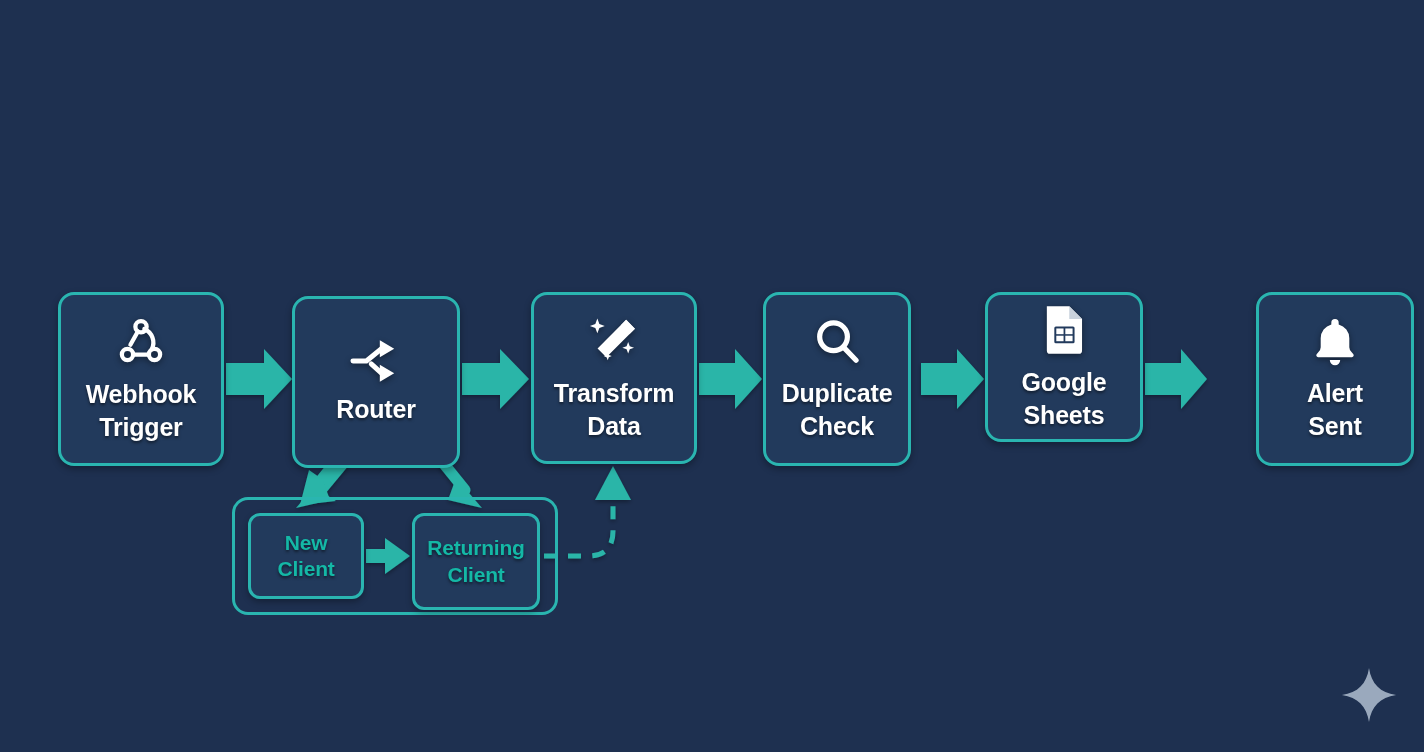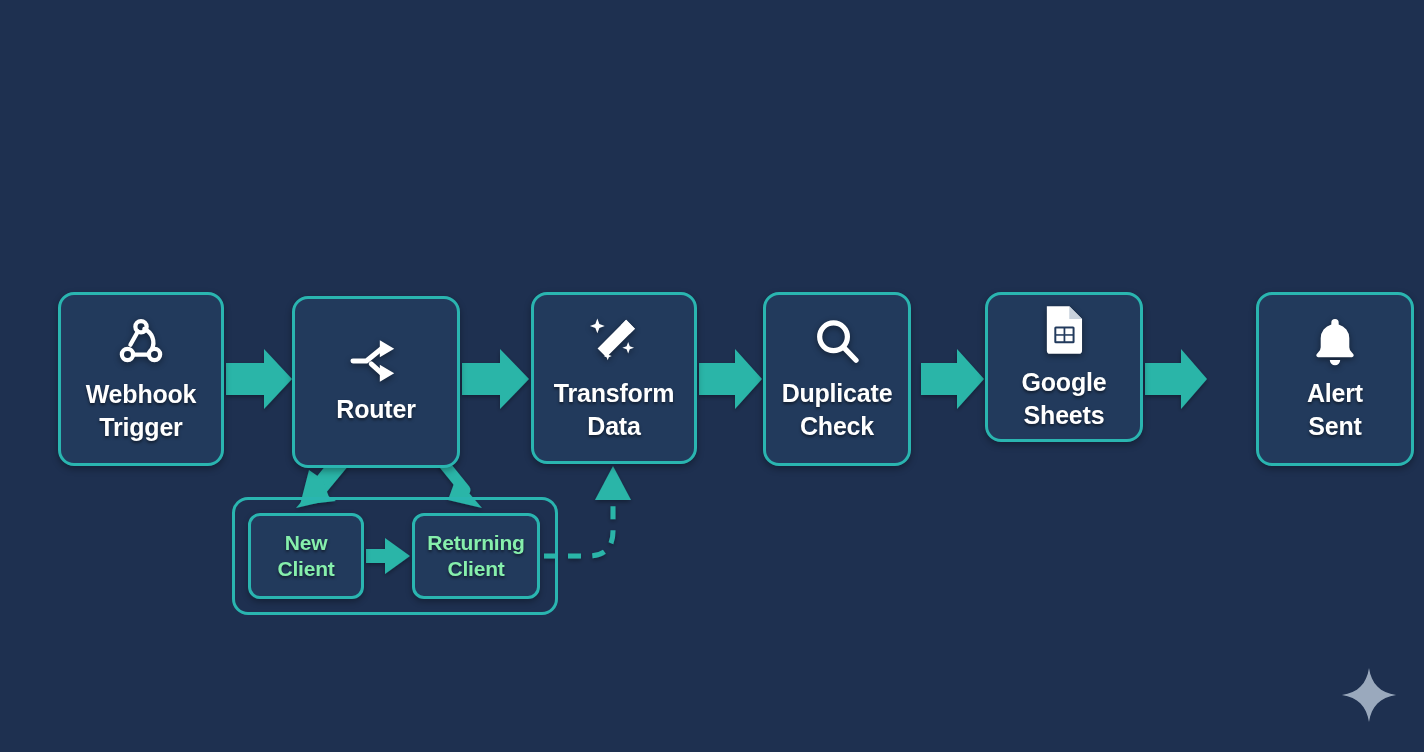--- a/index.html
+++ b/index.html
@@ -67,21 +67,21 @@
     border: 3px solid #2ab5b0;
     border-radius: 12px;
     background: #223a5c;
     display: flex;
     align-items: center;
     justify-content: center;
     box-shadow: 0 3px 6px rgba(0,0,0,0.30);
     z-index: 4;
   }
   .subnode .label {
-    color: #86efac;
+    color: #14b8a6;
     font-weight: bold;
     font-size: 21px;
     line-height: 1.25;
     text-align: center;
     letter-spacing: -0.2px;
     text-shadow: 0 2px 3px rgba(0,0,0,0.5);
     white-space: pre-line;
   }
 
   
@@ -239,21 +239,21 @@
 Sent</span>
   </div>
 
   <div class="subgroup" style="left:232px; top:497px; width:326px; height:118px;"></div>
 
   <div class="subnode" style="left:248px; top:513px; width:116px; height:86px;">
     <span class="label">New
 Client</span>
   </div>
 
-  <div class="subnode" style="left:412px; top:513px; width:128px; height:86px;">
+  <div class="subnode" style="left:412px; top:513px; width:128px; height:97px;">
     <span class="label">Returning
 Client</span>
   </div>
 
   <svg id="sparkle" viewBox="0 0 24 24" xmlns="http://www.w3.org/2000/svg">
     <path d="M12 0.8 C13.0 7.4 16.6 11.0 23.2 12 C16.6 13.0 13.0 16.6 12 23.2 C11.0 16.6 7.4 13.0 0.8 12 C7.4 11.0 11.0 7.4 12 0.8 Z" fill="#9aa9bd"></path>
   </svg>
 
 </div>
 

